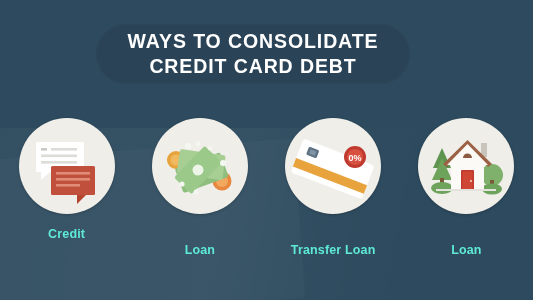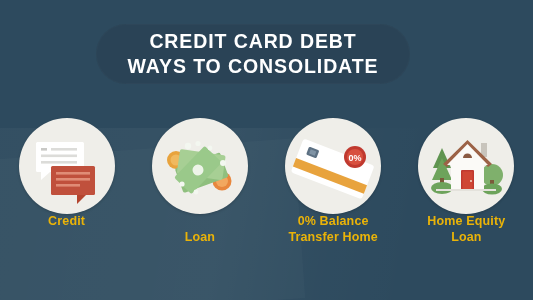--- a/index.html
+++ b/index.html
@@ -88,21 +88,22 @@
   .circle {
     width: 96px;
     height: 96px;
     border-radius: 50%;
     background: #efeee9;
     position: relative;
     overflow: hidden;
     box-shadow: 0 1px 3px rgba(0,0,0,0.18);
   }
   .card-label {
-    color: #eab308;
+    margin-top: 13px;
+    color: #5eead4;
     font-weight: bold;
     font-size: 12.5px;
     line-height: 15.5px;
     text-align: center;
     letter-spacing: 0.15px;
     white-space: nowrap;
   }
 
   .icon-svg {
     position: absolute;
@@ -115,22 +116,22 @@
 </style>
 </head>
 <body>
 
 <div id="infographic">
 
   <div class="bg-band"></div>
   <div class="bg-band2"></div>
 
   <div class="title-pill">
+    <div class="title-line">WAYS TO CONSOLIDATE</div>
     <div class="title-line">CREDIT CARD DEBT</div>
-    <div class="title-line">WAYS TO CONSOLIDATE</div>
   </div>
 
   <div class="cards">
 
     <div class="card">
       <div class="circle">
         <svg class="icon-svg" viewBox="0 0 96 96">
 
           <g>
             <rect x="17" y="24" width="48" height="30" rx="1.5" fill="#ffffff"></rect>
@@ -202,22 +203,22 @@
           </g>
 
           <g>
             <circle cx="70" cy="39" r="11" fill="#c0392f"></circle>
             <circle cx="70" cy="39" r="8" fill="#d8503f"></circle>
             <text x="70" y="43" font-family="Liberation Sans, sans-serif" font-size="9" font-weight="bold" fill="#ffffff" text-anchor="middle">0%</text>
           </g>
         </svg>
       </div>
       <div class="card-label">
-        <span>0% Balance</span><br>
-        <span>Transfer Home</span>
+        <br>
+        <span>Transfer Loan</span>
       </div>
     </div>
 
     <div class="card">
       <div class="circle">
         <svg class="icon-svg" viewBox="0 0 96 96">
 
           <g>
             <polygon points="24,30 33,50 15,50" fill="#5f9450"></polygon>
             <polygon points="24,40 34,62 14,62" fill="#6da35b"></polygon>
@@ -241,19 +242,19 @@
           <path d="M45 40 a4.5 4.5 0 0 1 9 0 z" fill="#8a5a42"></path>
 
           <rect x="43" y="52" width="13" height="20" rx="1" fill="#c0392f"></rect>
           <rect x="44.5" y="53.5" width="10" height="18.5" fill="#cf4634"></rect>
           <circle cx="53" cy="63" r="1" fill="#f0d8c8"></circle>
 
           <rect x="18" y="71" width="60" height="2" fill="#e4e2dc"></rect>
         </svg>
       </div>
       <div class="card-label">
-        <span>Home Equity</span><br>
+        <br>
         <span>Loan</span>
       </div>
     </div>
 
   </div>
 </div>
 
 </body></html>

